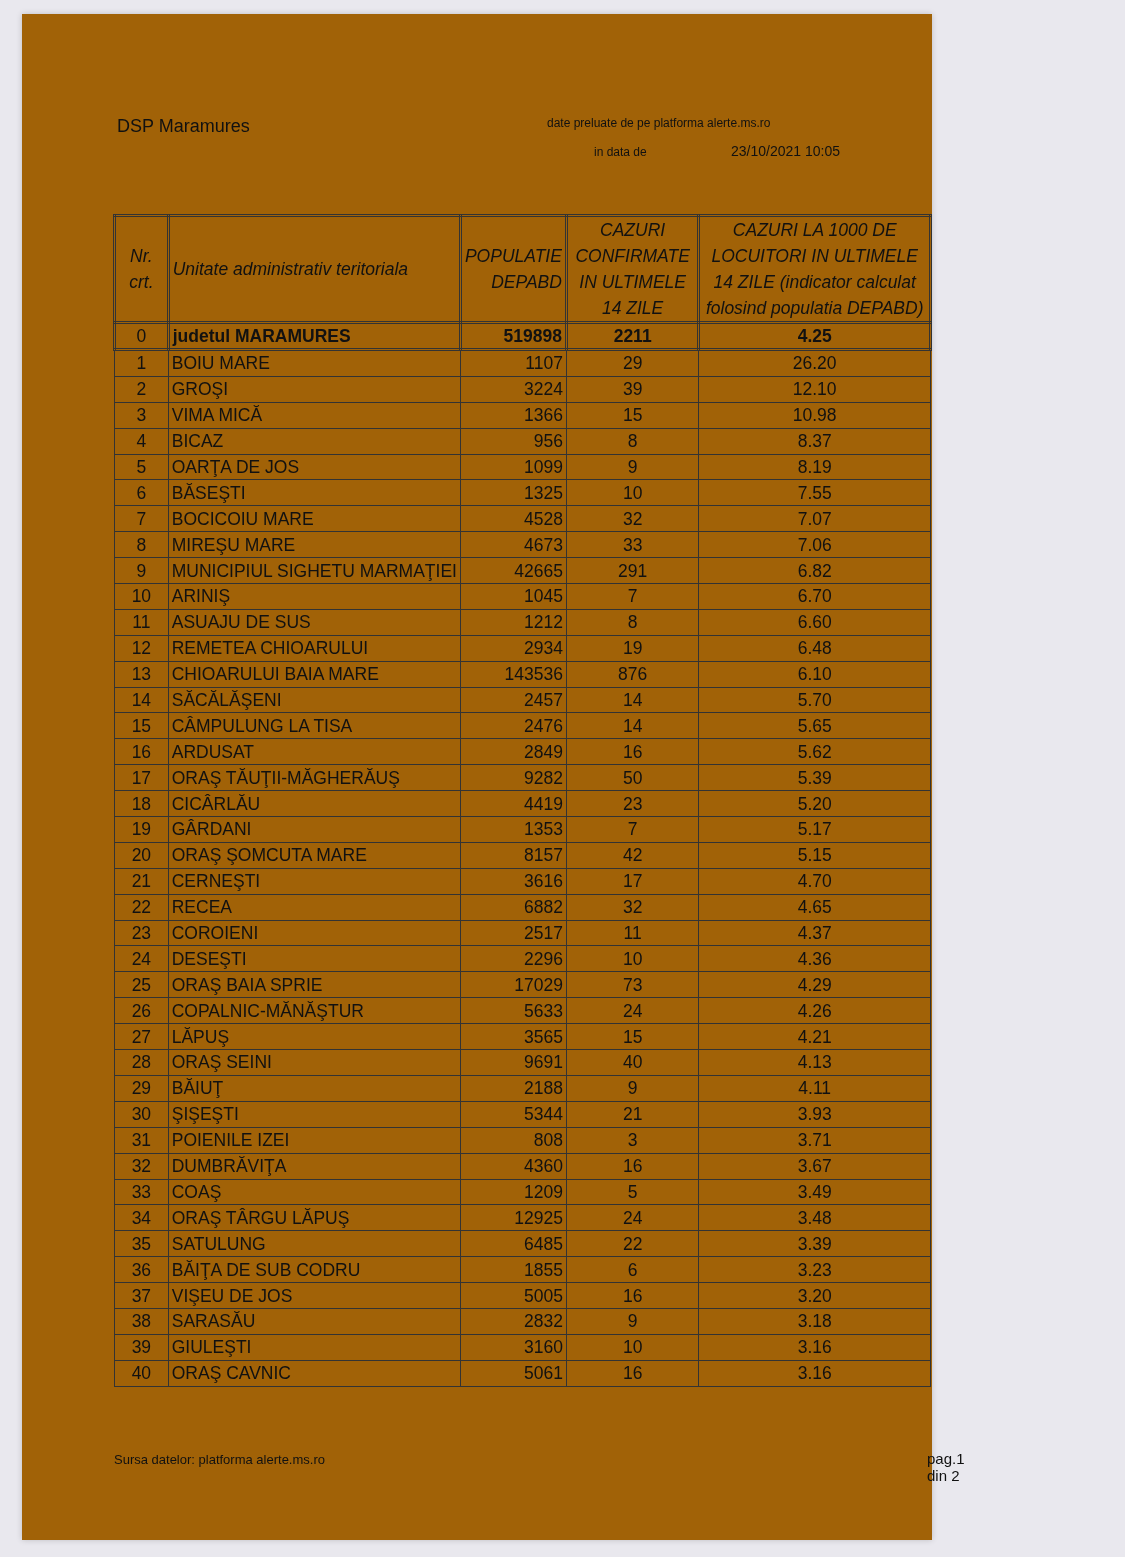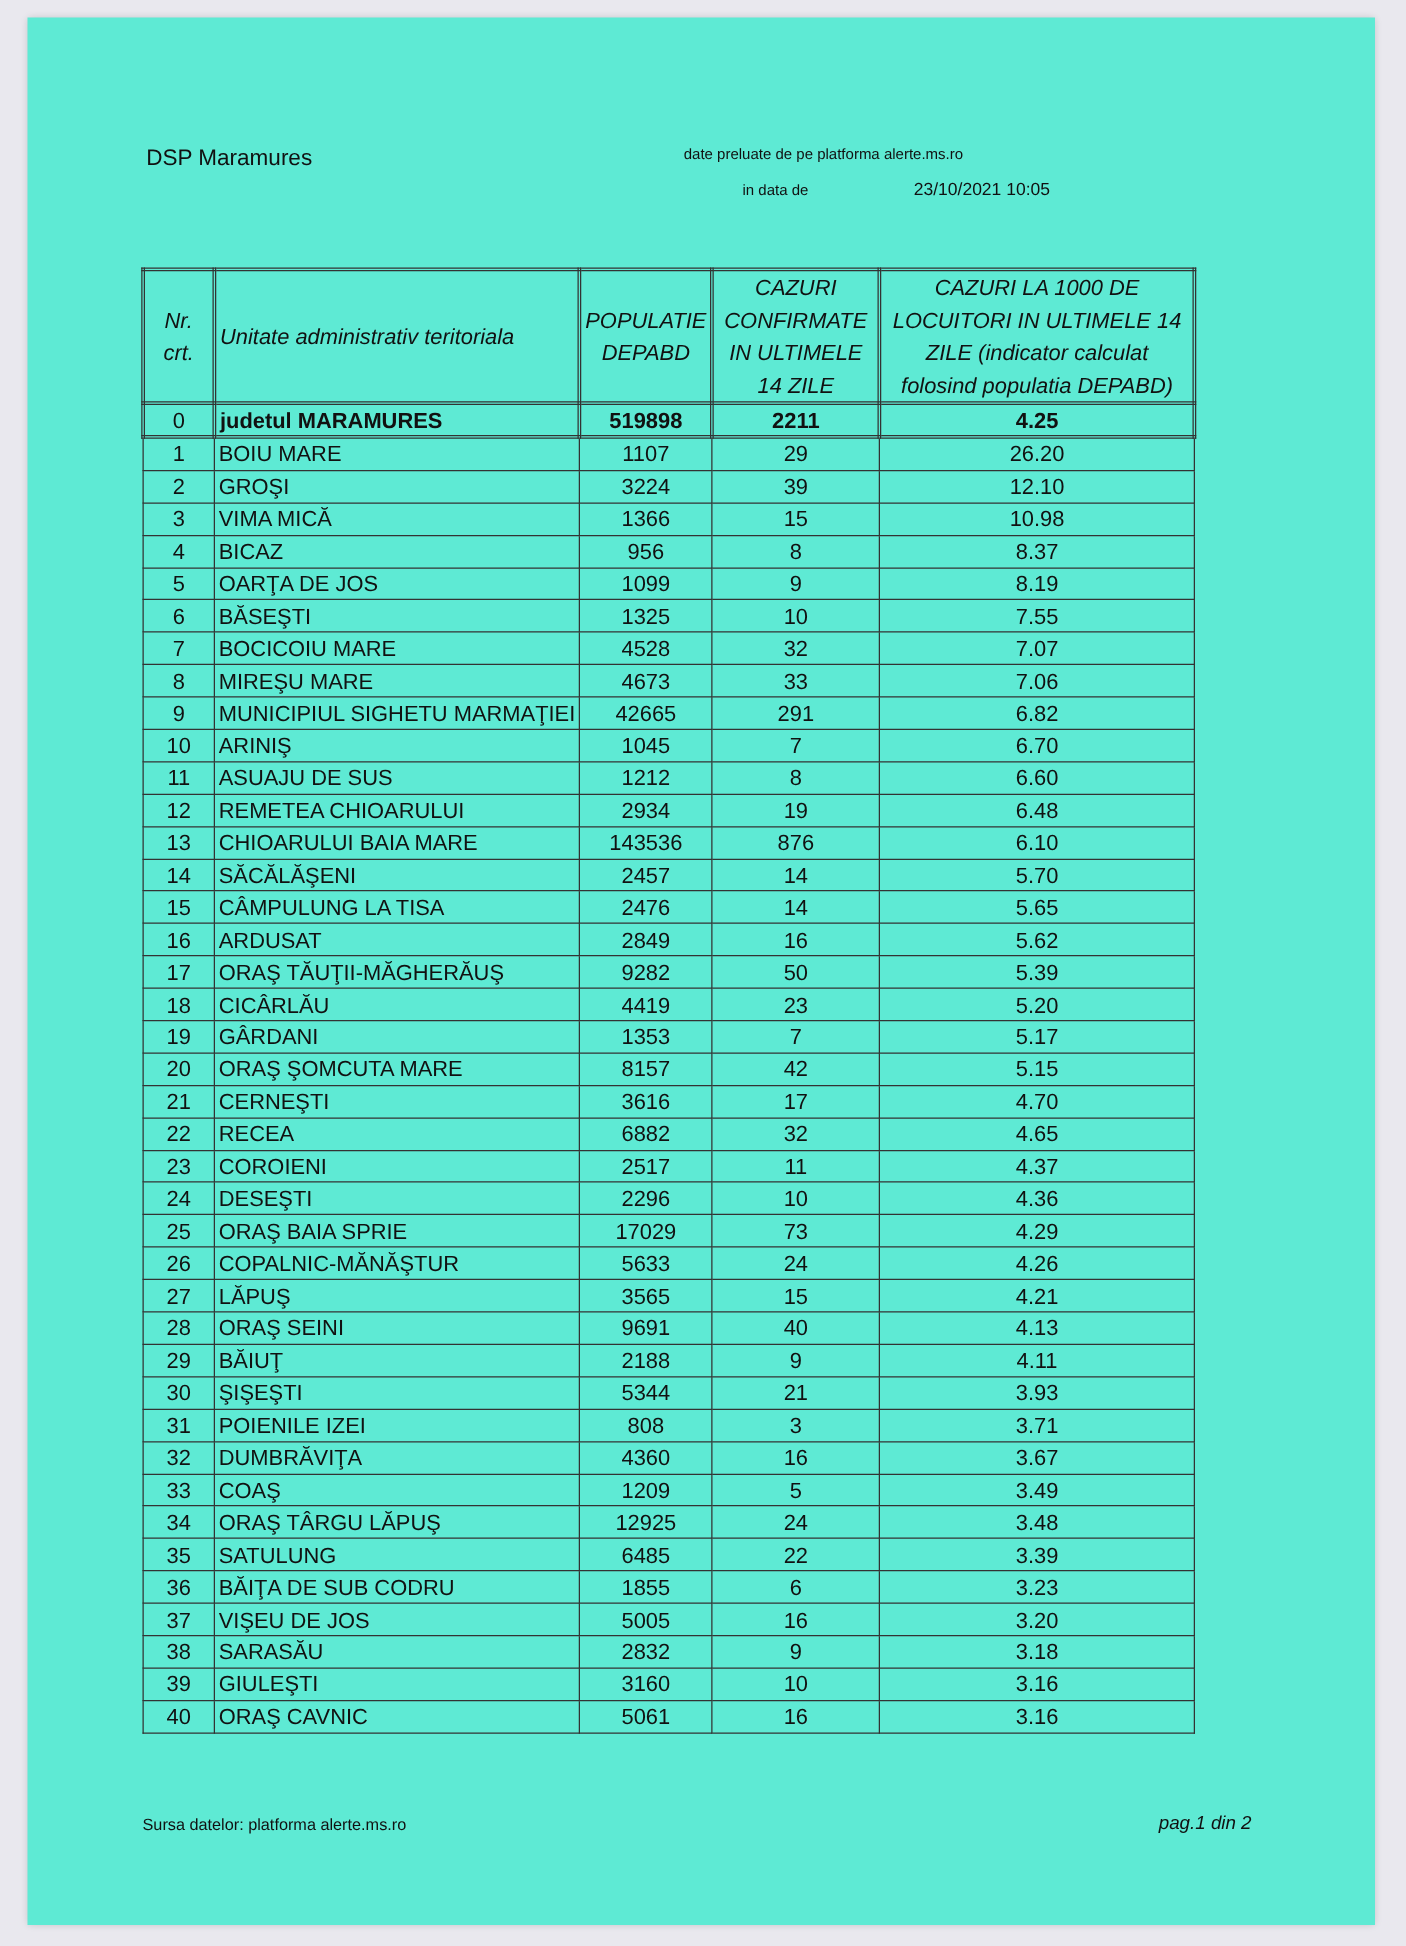--- a/index.html
+++ b/index.html
@@ -7,22 +7,22 @@
     width: 1125px; height: 1557px;
     background: #e9e8ee;
     position: relative;
     font-family: "Liberation Sans Narrow", "Liberation Sans", sans-serif;
     color: #111;
     overflow: hidden;
   }
   .page {
     position: absolute;
     left: 22px; top: 14px;
-    width: 1078px; height: 1526px;
-    background: #5eead4;
+    width: 910px; height: 1526px;
+    background: #a16207;
     box-shadow: 0 0 6px rgba(0,0,0,0.18);
   }
   .hdr-left {
     position: absolute; left: 95px; top: 102px;
     font-size: 18px;
   }
   .hdr-right1 {
     position: absolute; left: 525px; top: 102px;
     font-size: 12px;
   }
@@ -55,32 +55,31 @@
     border: 3px double #333;
     font-style: italic;
   }
   table.data tr.total td {
     border: 3px double #333;
     font-weight: bold;
     height: 24px;
   }
   .c-nr { width: 48px; text-align: center; }
   .c-name { width: 270px; text-align: left; }
-  .c-pop { width: 95px; text-align: center; }
+  .c-pop { width: 95px; text-align: right; }
   .c-cases { width: 125px; text-align: center; }
   .c-rate { width: 243px; text-align: center; }
   th.c-name { text-align: left; }
   .footer-left {
     position: absolute; left: 92px; top: 1438px;
     font-size: 13px;
   }
   .footer-right {
     position: absolute; left: 905px; top: 1436px;
     font-size: 15px;
-    font-style: italic;
   }
 </style>
 </head>
 <body>
 
 <div class="page">
   <div class="hdr-left">DSP Maramures</div>
   <div class="hdr-right1">date preluate de pe platforma alerte.ms.ro</div>
   <div class="hdr-right2-label">in data de</div>
   <div class="hdr-right2-date">23/10/2021 10:05</div>

